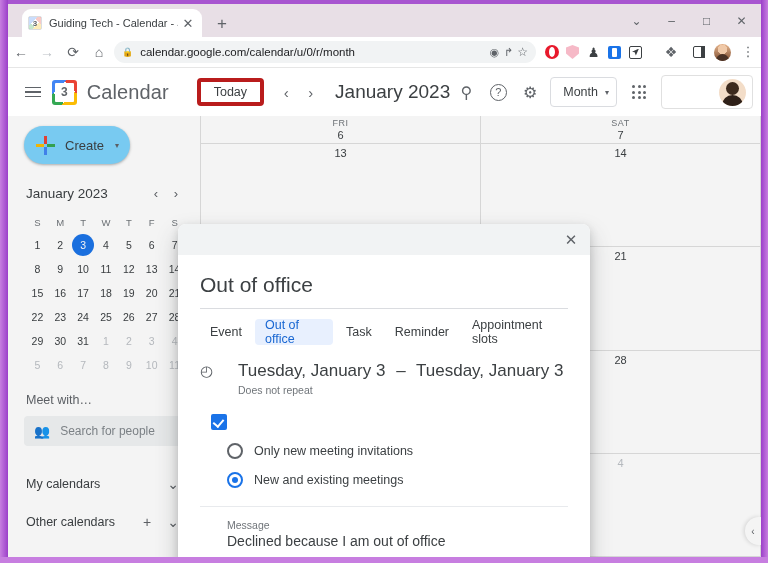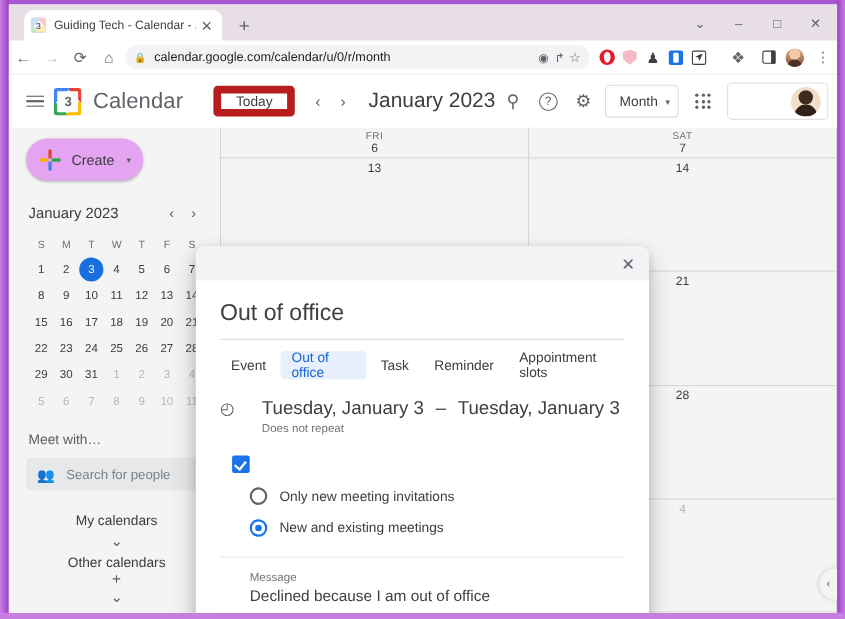--- a/index.html
+++ b/index.html
@@ -142,21 +142,21 @@
   }
   #cal-logo span {
     position: absolute; left: 3px; top: 3px; right: 3px; bottom: 3px;
     background: #fff; border-radius: 1px; color: #5f6368;
     font-size: 12px; font-weight: bold;
     display: flex; align-items: center; justify-content: center;
   }
   #cal-brand { font-size: 20px; color: #5f6368; font-weight: 400; letter-spacing: .1px; }
   #today-btn {
     margin-left: 28px; height: 28px; padding: 0 13px;
-    border: 7px solid #b91c1c; border-radius: 4px;
+    border: 4px solid #b91c1c; border-radius: 4px;
     display: flex; align-items: center; font-size: 12.5px; color: #3c4043; background: #fff;
   }
   .nav-arrow { width: 28px; height: 28px; display: flex; align-items: center; justify-content: center; color: #5f6368; font-size: 15px; }
   #nav-prev { margin-left: 10px; }
   #cal-title { margin-left: 12px; font-size: 19px; color: #3c4043; font-weight: 400; white-space: nowrap; }
   #header-right { margin-left: auto; display: flex; align-items: center; }
   .hdr-icon { width: 32px; height: 32px; display: flex; align-items: center; justify-content: center; color: #5f6368; font-size: 16px; }
   #view-select {
     height: 30px; padding: 0 7px 0 12px; border: 1px solid #dadce0;
     border-radius: 4px; display: flex; align-items: center; gap: 7px;
@@ -178,21 +178,21 @@
   #avatar-big::before { content:""; position:absolute; left:7px; top:3px; width:13px; height:13px; border-radius:50%; background:#3d2a1d; }
   #avatar-big::after  { content:""; position:absolute; left:3px; bottom:0; width:21px; height:11px; border-radius:11px 11px 0 0; background:#2f2018; }
 
   
   #app-body { position: relative; display: flex; height: 441px; }
 
   
   #sidebar { width: 192px; flex: 0 0 192px; background: #fff; padding: 6px 0 0 0; position: relative; }
   #create-btn {
     margin: 4px 0 0 16px; width: 106px; height: 38px;
-    border-radius: 20px; background: #f0abfc;
+    border-radius: 20px; background: #7dd3fc;
     box-shadow: 0 1px 3px rgba(60,64,67,.3), 0 1px 2px rgba(60,64,67,.12);
     display: flex; align-items: center; padding-left: 12px; gap: 10px;
   }
   #plus-icon { width: 19px; height: 19px; position: relative; flex: 0 0 19px; }
   #plus-icon i { position: absolute; }
   #plus-icon .h1 { left: 0;   top: 8px;  width: 8px;  height: 3px; background: #fbbc04; }
   #plus-icon .h2 { right: 0;  top: 8px;  width: 8px;  height: 3px; background: #34a853; }
   #plus-icon .v1 { top: 0;    left: 8px; width: 3px;  height: 8px; background: #ea4335; }
   #plus-icon .v2 { bottom: 0; left: 8px; width: 3px;  height: 8px; background: #4285f4; }
   #create-label { font-size: 13px; color: #3c4043; }
@@ -220,21 +220,21 @@
 
   #meet-with { margin: 16px 0 0 18px; font-size: 12.5px; color: #5f6368; }
   #people-search {
     margin: 9px 14px 0 16px; height: 30px; background: #f1f3f4;
     border-radius: 4px; display: flex; align-items: center; padding-left: 10px; gap: 10px;
   }
   #people-icon { font-size: 13px; color: #80868b; }
   #people-input { font-size: 12px; color: #80868b; }
   .cal-group {
     margin-left: 18px; margin-right: 14px; height: 36px;
-    display: flex; align-items: center; font-size: 12.5px; color: #3c4043; flex-direction: column;
+    display: flex; align-items: center; font-size: 12.5px; color: #3c4043;
   }
   #my-cal { margin-top: 20px; }
   #other-cal { margin-top: 2px; }
   .cal-group .grow { flex: 1 1 auto; }
   .cal-group .gicon { width: 26px; height: 26px; display: flex; align-items: center; justify-content: center; color: #5f6368; font-size: 14px; }
 
   
   #grid-area { flex: 1 1 auto; position: relative; background: #fff; border-left: 1px solid #e0e0e0; }
   #dow-row { display: flex; height: 28px; border-bottom: 1px solid #e0e0e0; }
   #dow-row .dcell {

